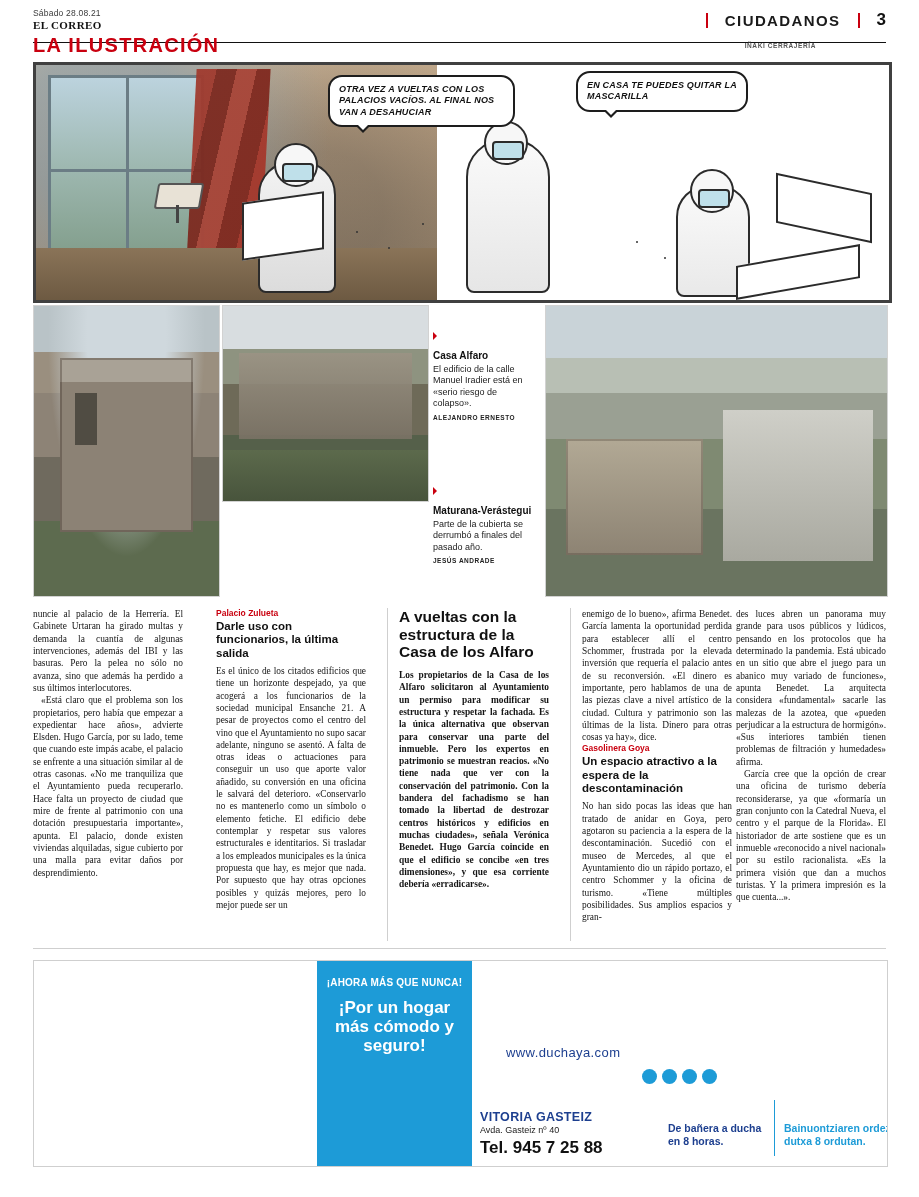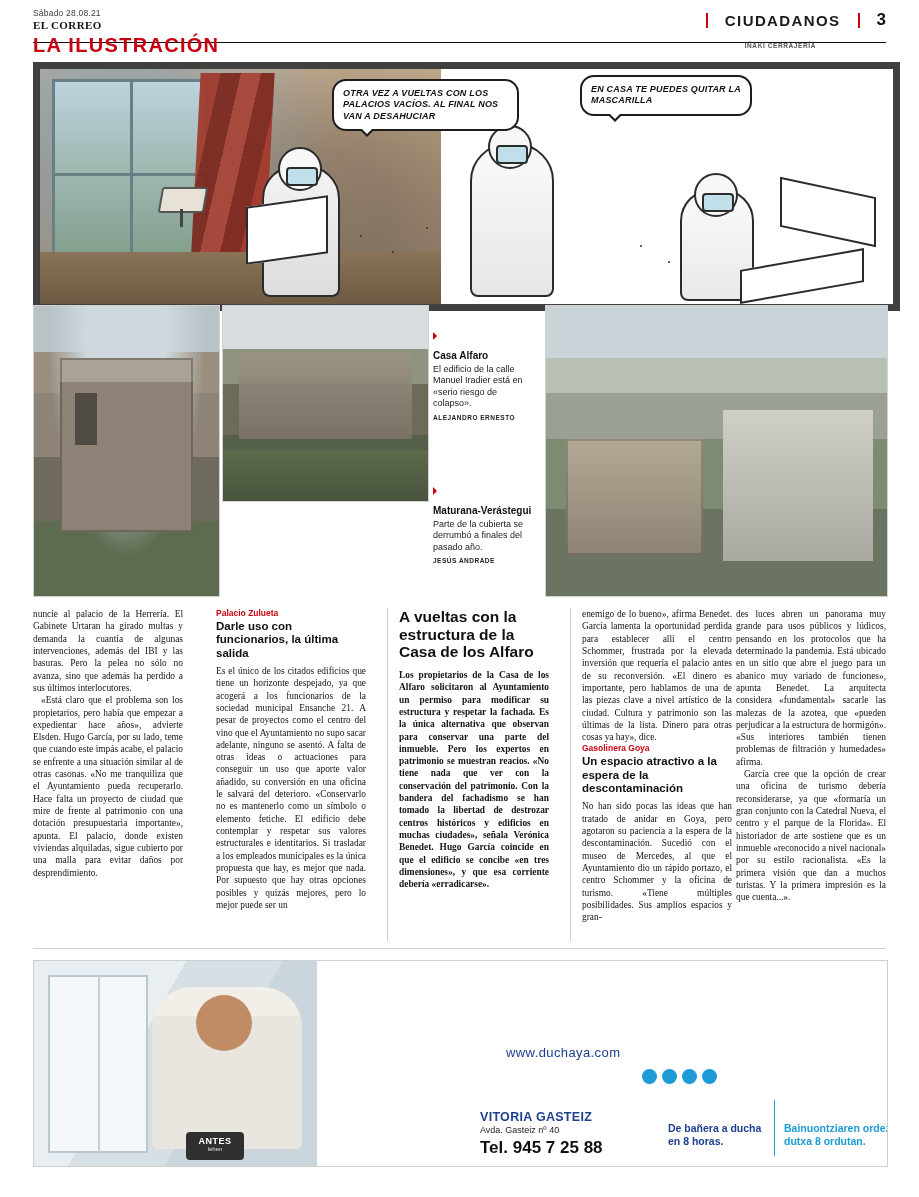--- a/index.html
+++ b/index.html
@@ -16,21 +16,21 @@
   .md-pagenum{font-family:"Liberation Sans",sans-serif;font-weight:bold;font-size:17px;color:#111;}
   .md-rule{position:absolute;left:33px;top:42px;width:853px;height:1px;background:#111;}
 
   
   .sec-title{position:absolute;left:33px;top:34px;font-family:"Liberation Sans",sans-serif;font-weight:bold;
     font-size:20px;letter-spacing:1.3px;color:#c9000f;}
   .sec-credit{position:absolute;right:33px;top:42px;font-family:"Liberation Sans",sans-serif;font-size:6.5px;
     letter-spacing:.6px;color:#555;font-weight:bold;}
 
   
-  .cartoon{position:absolute;left:33px;top:62px;width:853px;height:235px;border:7px solid #404040;
+  .cartoon{position:absolute;left:33px;top:62px;width:853px;height:235px;border:3px solid #404040;
     background:#22c55e;overflow:hidden;}
   .cartoon .halfL{position:absolute;left:0;top:0;width:47%;height:100%;
     background:
       radial-gradient(circle at 18% 28%, rgba(124,154,176,.55) 0 22%, rgba(124,154,176,0) 60%),
       radial-gradient(circle at 72% 62%, rgba(60,60,60,.25) 0 18%, rgba(60,60,60,0) 55%),
       linear-gradient(170deg,#cdb79b 0%,#b49b7e 38%,#8d7a63 100%);
   }
   .cartoon .halfR{position:absolute;right:0;top:0;width:53%;height:100%;background:#ffffff;}
   .cartoon .win{position:absolute;left:12px;top:10px;width:150px;height:190px;border:3px solid #6b7d85;
     background:linear-gradient(180deg,#bcd3de 0%,#9fb9b2 45%,#7e9a86 100%);}
@@ -277,27 +277,23 @@
 
     <div class="col c5">
       <p>des luces abren un panorama muy grande para usos públicos y lúdicos, pensando en los protocolos que ha determinado la pandemia. Está ubicado en un sitio que abre el juego para un abanico muy variado de funciones», apunta Benedet. La arquitecta considera «fundamental» sacarle las malezas de la azotea, que «pueden perjudicar a la estructura de hormigón». «Sus interiores también tienen problemas de filtración y humedades» afirma.</p>
       <p>García cree que la opción de crear una oficina de turismo debería reconsiderarse, ya que «formaría un gran conjunto con la Catedral Nueva, el centro y el parque de la Florida». El historiador de arte sostiene que es un inmueble «reconocido a nivel nacional» por su estilo racionalista. «Es la primera visión que dan a muchos turistas. Y la primera impresión es la que cuenta...».</p>
     </div>
   </div>
 
   <div class="foot-rule"></div>
 
   <div class="ad">
-    <div class="ad-photo">
-      <div class="ad-shower"></div>
-      <div class="ad-man"></div>
-      <div class="ad-badge">
-        <b>ANTES</b>
-        <i>lehen</i>
-      </div>
+    <div class="ad-blue">
+      <div class="l1">¡AHORA MÁS QUE NUNCA!</div>
+      <div class="l2">¡Por un hogar más cómodo y seguro!</div>
     </div>
     <div class="ad-right">
       <div class="ad-url">www.duchaya.com</div>
       <div class="ad-social">
         <span></span>
         <span></span>
         <span></span>
         <span></span>
       </div>
       <div class="ad-city">

